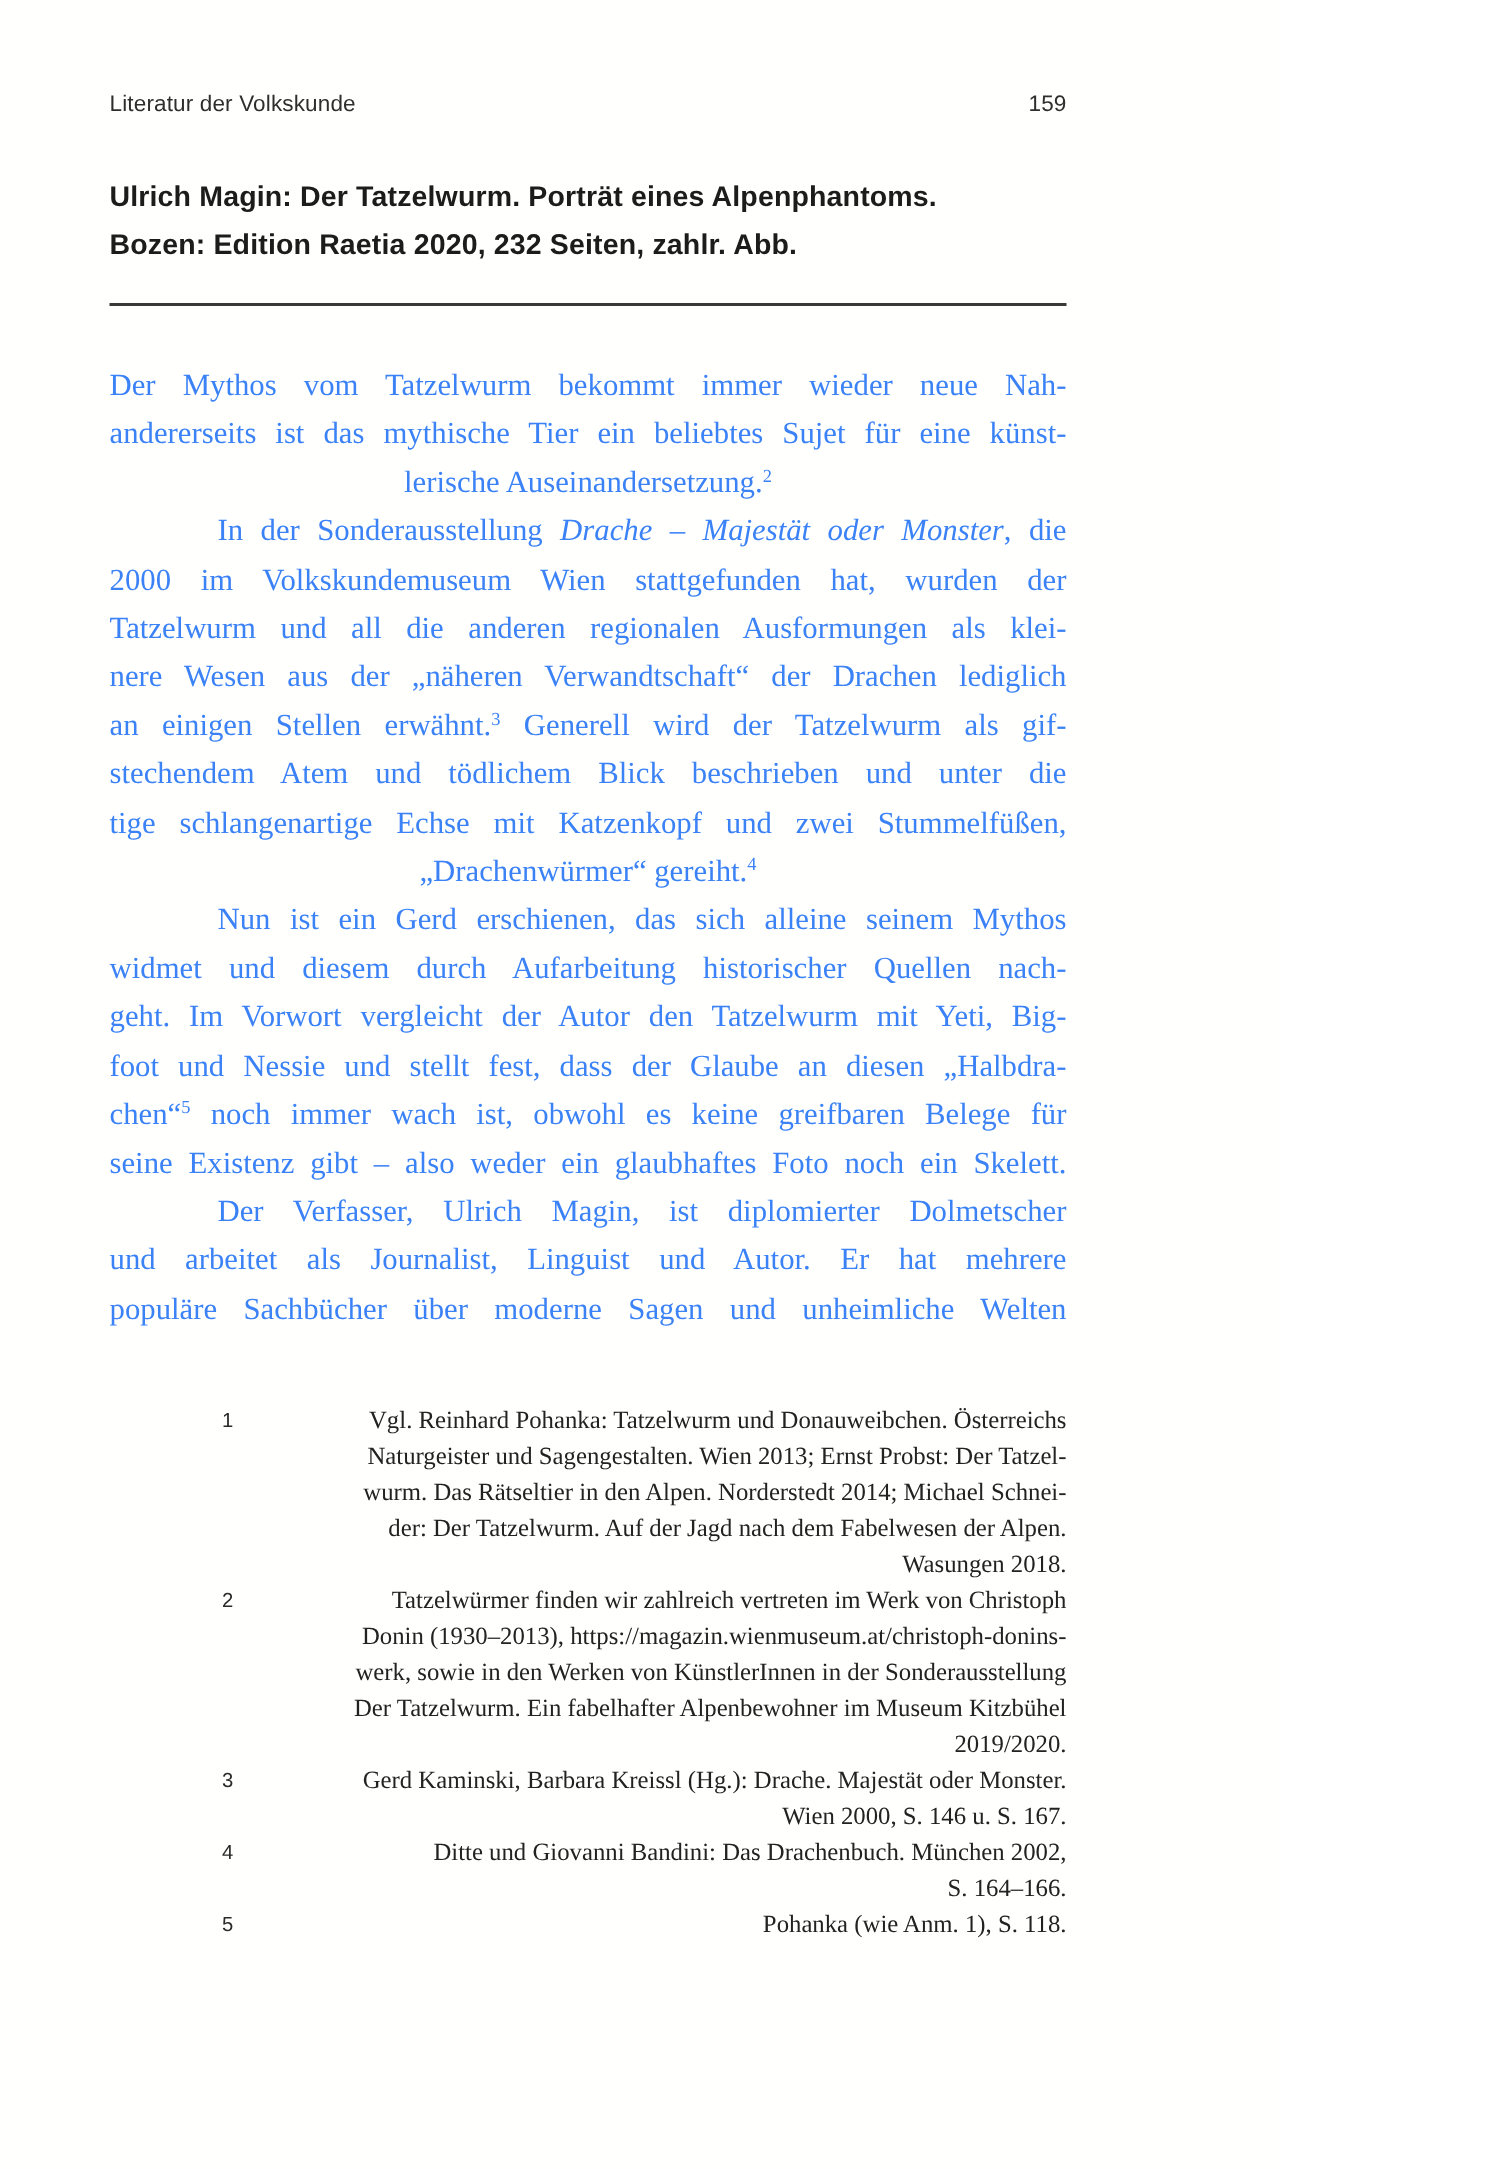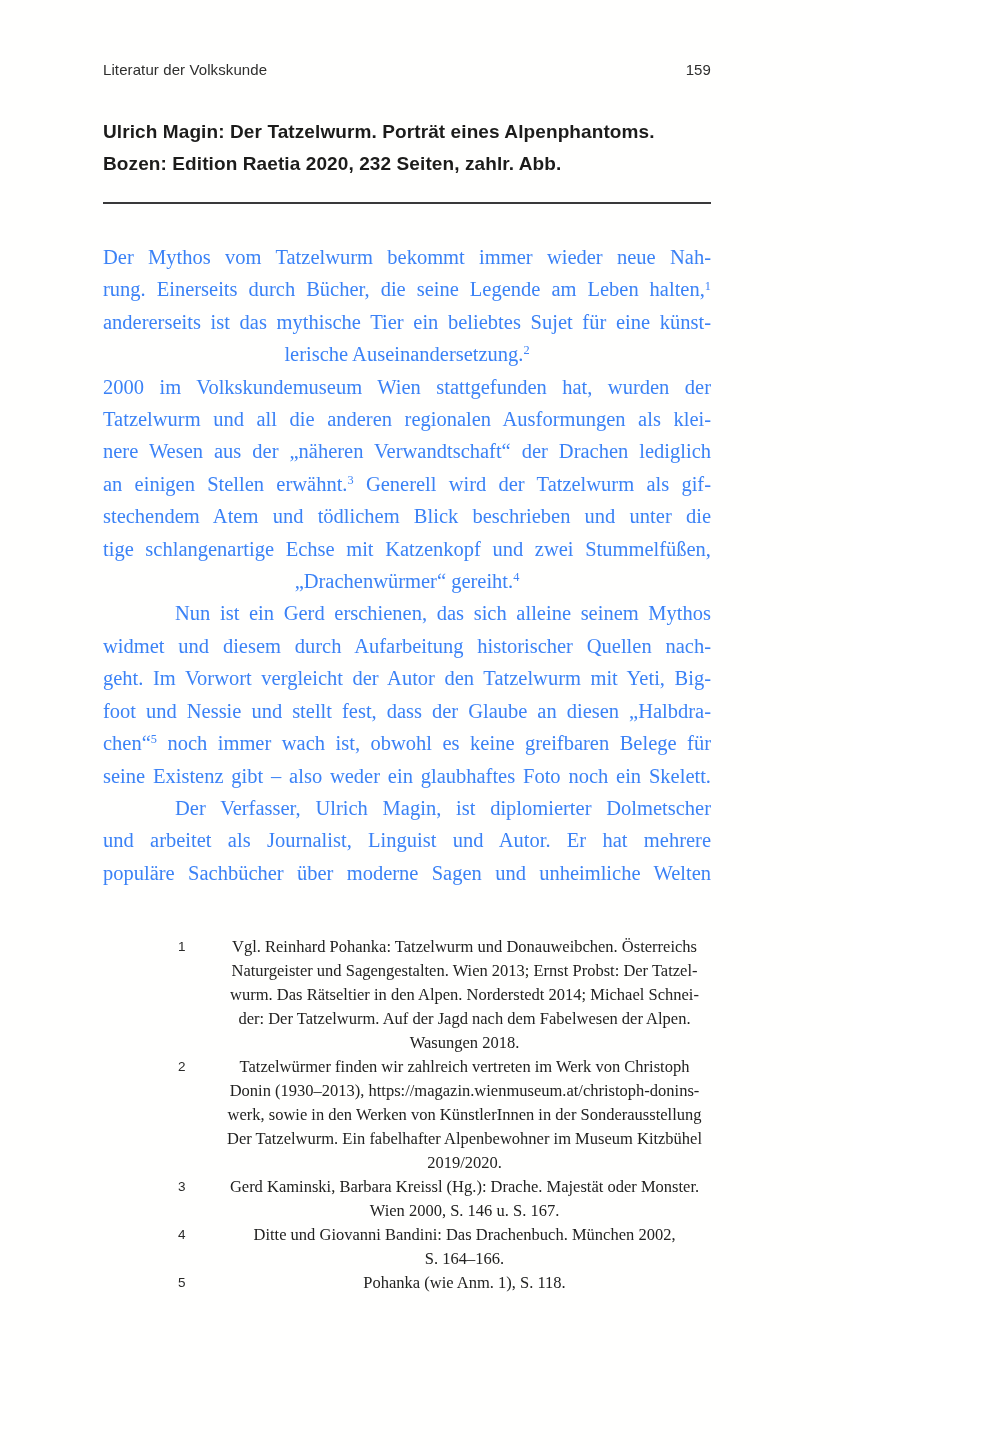--- a/index.html
+++ b/index.html
@@ -2,21 +2,21 @@
 <html lang="de"><head>
 <meta charset="utf-8">
 <style>
   html, body { margin: 0; padding: 0; background: #ffffff; }
   .page {
     position: relative;
     width: 853px;
     height: 1446px;
     background: #fffffe;
     box-sizing: border-box;
-    padding: 60px 142px 0 103px;
+    padding: 60px 142px 0 73px;
     overflow: hidden;
     font-family: "Liberation Serif", "DejaVu Serif", serif;
     color: #1f1f1e;
   }
   
   .pg-header {
     display: flex;
     justify-content: space-between;
     align-items: baseline;
     font-family: "Liberation Sans", sans-serif;
@@ -68,21 +68,21 @@
   }
   .fnote { display: flex; align-items: flex-start; }
   .fn-num {
     flex: 0 0 40px;
     font-family: "Liberation Sans", sans-serif;
     font-size: 13.5px;
     line-height: 24px;
     color: #2a2a29;
   }
   .fn-lines { flex: 1; }
-  .fn-line { text-align: center; }
+  .fn-line { text-align: right; }
 </style>
 </head>
 <body>
 
 <div class="page">
 
   <div class="pg-header">
     <span>Literatur der Volkskunde</span>
     <span>159</span>
   </div>
@@ -90,25 +90,25 @@
   <div class="review-title">
     <div>Ulrich Magin: Der Tatzelwurm. Porträt eines Alpenphantoms.</div>
     <div>Bozen: Edition Raetia 2020, 232 Seiten, zahlr. Abb.</div>
   </div>
 
   <hr class="title-rule">
 
   <div class="bodytext">
       <div>
         <div class="bline fill"><span>Der Mythos vom Tatzelwurm bekommt immer wieder neue Nah-</span></div>
-        <div class="bline fill"><span>rung. Einerseits durch Bücher, die seine Legende am Leben halten,</span><sup>1</sup></div>
         <div class="bline fill"><span>andererseits ist das mythische Tier ein beliebtes Sujet für eine künst-</span></div>
         <div class="bline"><span>lerische Auseinandersetzung.</span><sup>2</sup></div>
       </div>
       <div>
+        <div class="bline fill indent"><span>In der Sonderausstellung </span><span class="it">Drache – Majestät oder Monster</span><span>, die</span></div>
         <div class="bline fill"><span>2000 im Volkskundemuseum Wien stattgefunden hat, wurden der</span></div>
         <div class="bline fill"><span>Tatzelwurm und all die anderen regionalen Ausformungen als klei-</span></div>
         <div class="bline fill"><span>nere Wesen aus der „näheren Verwandtschaft“ der Drachen lediglich</span></div>
         <div class="bline fill"><span>an einigen Stellen erwähnt.</span><sup>3</sup><span> Generell wird der Tatzelwurm als gif-</span></div>
         <div class="bline fill"><span>stechendem Atem und tödlichem Blick beschrieben und unter die</span></div>
         <div class="bline fill"><span>tige schlangenartige Echse mit Katzenkopf und zwei Stummelfüßen,</span></div>
         <div class="bline"><span>„Drachenwürmer“ gereiht.</span><sup>4</sup></div>
       </div>
       <div>
         <div class="bline fill indent"><span>Nun ist ein Gerd erschienen, das sich alleine seinem Mythos</span></div>

